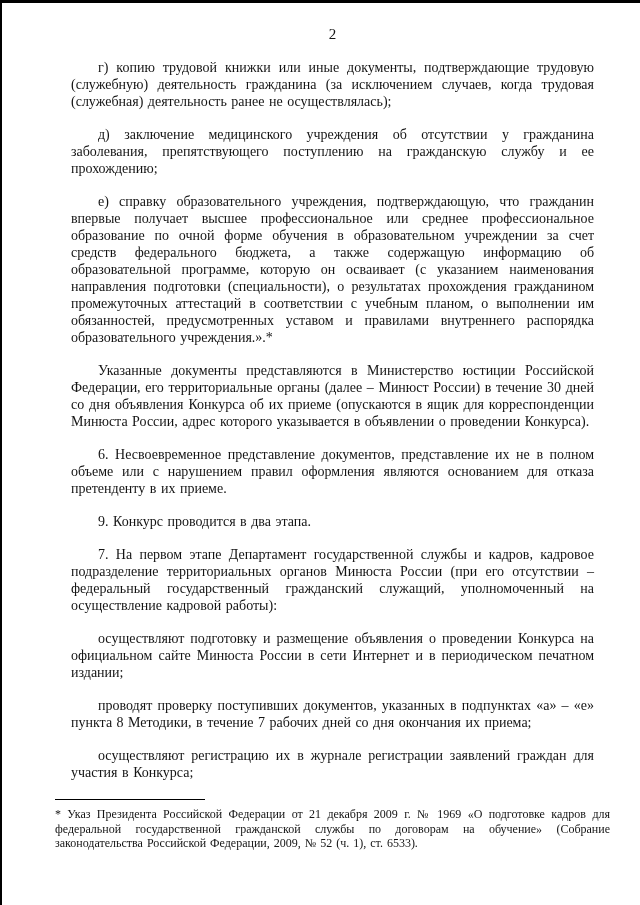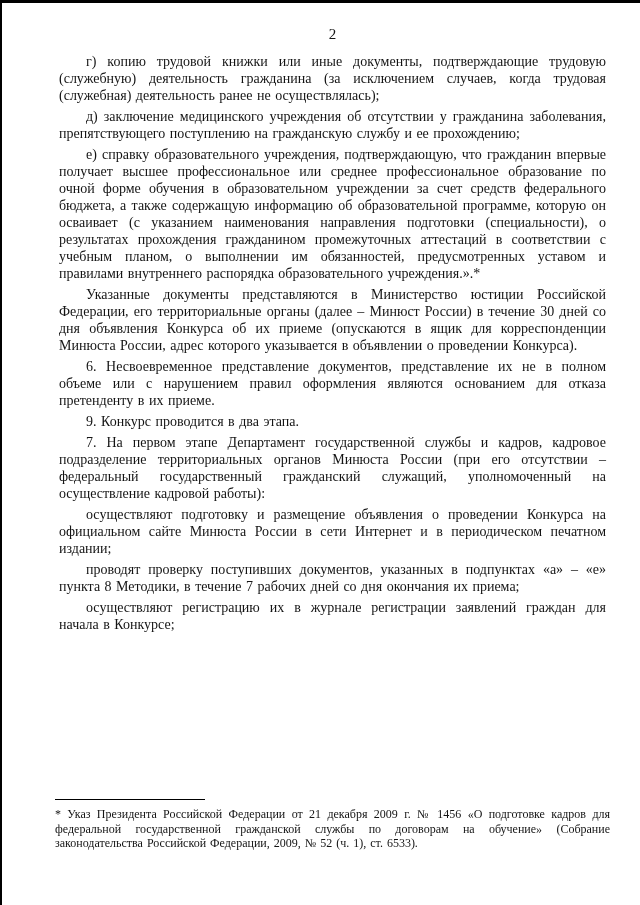--- a/index.html
+++ b/index.html
@@ -24,21 +24,21 @@
     border-left: 2px solid #000000;
     padding: 16px 30px 0 53px;
   }
   .page-number {
     text-align: center;
     font-size: 15px;
     line-height: 18px;
     margin: 6px 0 10px 0;
   }
   .body-text p {
-    margin: 4px;
+    margin: 16px;
     text-align: justify;
     text-indent: 27px;
     font-size: 14px;
     line-height: 17px;
     word-spacing: 1px;
   }
   .footnote {
     position: absolute;
     left: 53px;
     right: 30px;
@@ -68,21 +68,21 @@
   <div class="body-text">
     <p>г) копию трудовой книжки или иные документы, подтверждающие трудовую (служебную) деятельность гражданина (за исключением случаев, когда трудовая (служебная) деятельность ранее не осуществлялась);</p>
     <p>д) заключение медицинского учреждения об отсутствии у гражданина заболевания, препятствующего поступлению на гражданскую службу и ее прохождению;</p>
     <p>е) справку образовательного учреждения, подтверждающую, что гражданин впервые получает высшее профессиональное или среднее профессиональное образование по очной форме обучения в образовательном учреждении за счет средств федерального бюджета, а также содержащую информацию об образовательной программе, которую он осваивает (с указанием наименования направления подготовки (специальности), о результатах прохождения гражданином промежуточных аттестаций в соответствии с учебным планом, о выполнении им обязанностей, предусмотренных уставом и правилами внутреннего распорядка образовательного учреждения.».*</p>
     <p>Указанные документы представляются в Министерство юстиции Российской Федерации, его территориальные органы (далее – Минюст России) в течение 30 дней со дня объявления Конкурса об их приеме (опускаются в ящик для корреспонденции Минюста России, адрес которого указывается в объявлении о проведении Конкурса).</p>
     <p>6. Несвоевременное представление документов, представление их не в полном объеме или с нарушением правил оформления являются основанием для отказа претенденту в их приеме.</p>
     <p>9. Конкурс проводится в два этапа.</p>
     <p>7. На первом этапе Департамент государственной службы и кадров, кадровое подразделение территориальных органов Минюста России (при его отсутствии – федеральный государственный гражданский служащий, уполномоченный на осуществление кадровой работы):</p>
     <p>осуществляют подготовку и размещение объявления о проведении Конкурса на официальном сайте Минюста России в сети Интернет и в периодическом печатном издании;</p>
     <p>проводят проверку поступивших документов, указанных в подпунктах «а» – «е» пункта 8 Методики, в течение 7 рабочих дней со дня окончания их приема;</p>
-    <p>осуществляют регистрацию их в журнале регистрации заявлений граждан для начала в Конкурсе;</p>
+    <p>осуществляют регистрацию их в журнале регистрации заявлений граждан для участия в Конкурса;</p>
   </div>
 
   <div class="footnote">
     <div class="footnote-separator"></div>
-    <p class="footnote-text">* Указ Президента Российской Федерации от 21 декабря 2009 г. № 1456 «О подготовке кадров для федеральной государственной гражданской службы по договорам на обучение» (Собрание законодательства Российской Федерации, 2009, № 52 (ч. 1), ст. 6533).</p>
+    <p class="footnote-text">* Указ Президента Российской Федерации от 21 декабря 2009 г. № 1969 «О подготовке кадров для федеральной государственной гражданской службы по договорам на обучение» (Собрание законодательства Российской Федерации, 2009, № 52 (ч. 1), ст. 6533).</p>
   </div>
 
 </div>
 
 </body></html>

